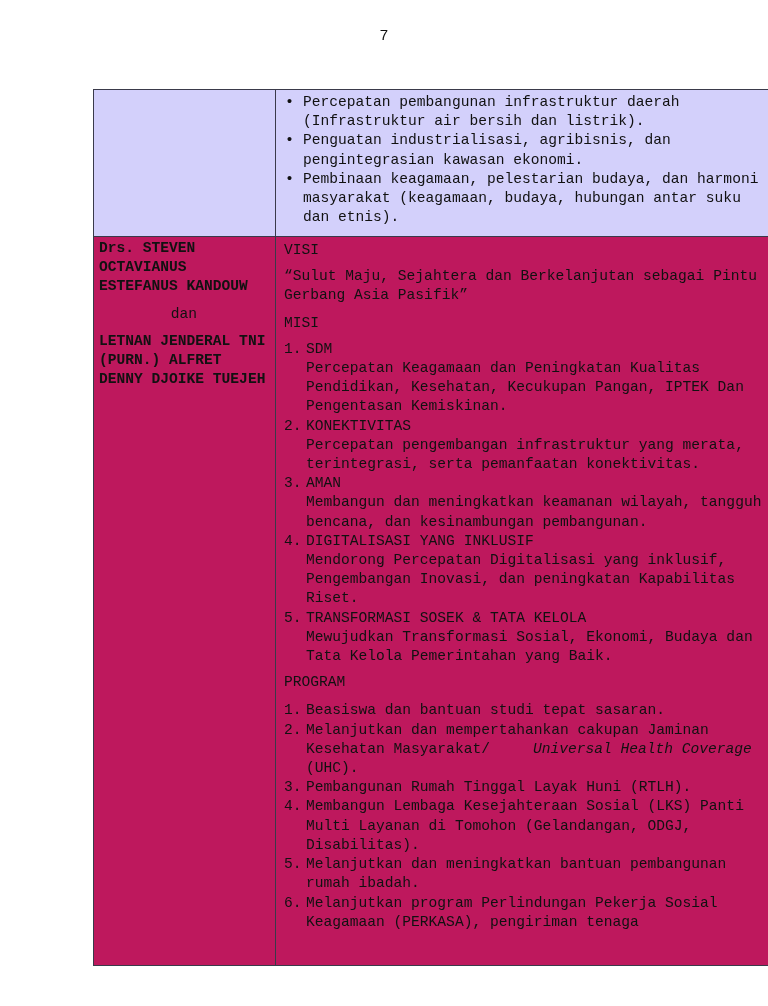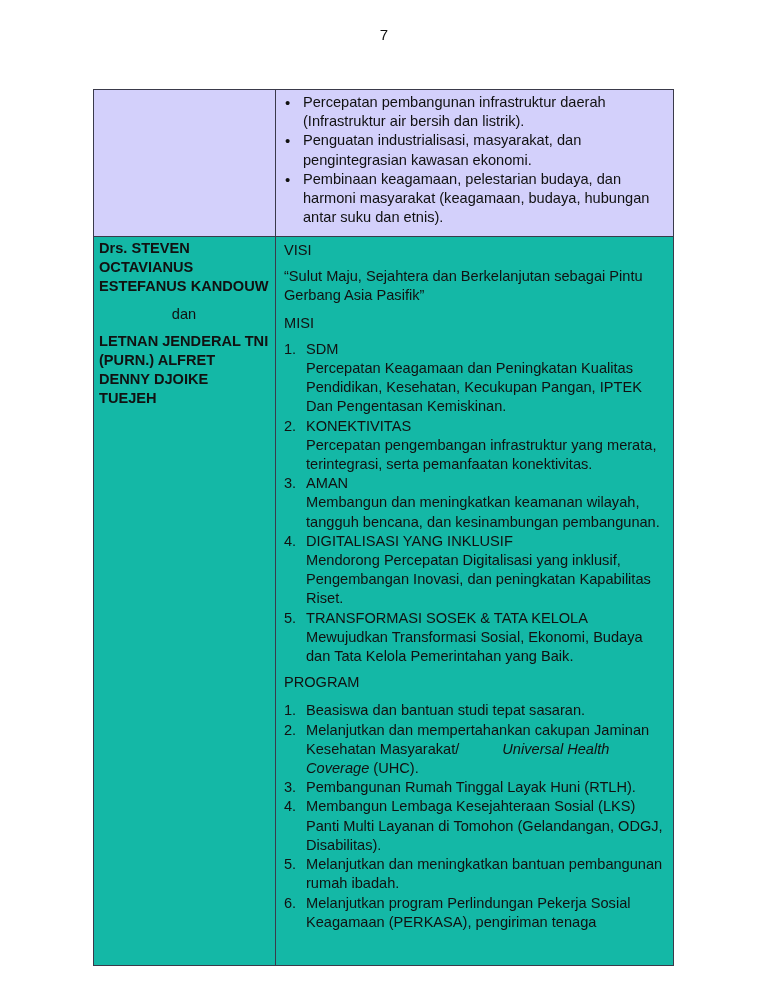--- a/index.html
+++ b/index.html
@@ -1,25 +1,25 @@
 <!DOCTYPE html>
 <html><head>
 <meta charset="utf-8">
 <style>
   html, body { margin: 0; padding: 0; background: #ffffff; }
   body { width: 768px; height: 1006px; position: relative; overflow: hidden;
          font-family: "Liberation Sans", sans-serif; color: #111; }
   .page-number { position: absolute; top: 26px; left: 0; width: 768px; text-align: center;
                  font-size: 15px; }
-  .doc-table { position: absolute; left: 93px; top: 89px; width: 581px;
-               border-collapse: collapse; table-layout: fixed; font-size: 14.6px; line-height: 19.2px; }
+  .doc-table { position: absolute; left: 93px; top: 89px; width: 676px;
+               border-collapse: collapse; table-layout: fixed; font-size: 14.6px; line-height: 19.2px; font-family: Liberation Mono, monospace; }
   .doc-table td { border: 1px solid #3a3a4a; vertical-align: top; padding: 0; }
   .col-left { width: 182px; }
   .row-blue td { background: #d3d0fb; }
-  .row-pink td { background: #14b8a6; }
+  .row-pink td { background: #be185d; }
   .bullets { margin: 0; padding: 3px 6px 5px 27px; list-style: none; }
   .bullets li { position: relative; }
   .bullets li::before { content: "\2022"; position: absolute; left: -18px; top: 0; font-size: 15px; }
   .left-cell { padding: 2px 6px 0 5px !important; }
   .name { font-weight: bold; margin: 0; }
   .conj { margin: 8px 0 8px 0; text-align: center; }
   .right-cell { padding: 4px 6px 0 8px !important; }
   .heading { margin: 0 0 7px 0; }
   .visi-text { margin: 0 0 8px 0; }
   .olist { margin: 0 0 7px 0; padding: 0; list-style: none; }
@@ -38,21 +38,21 @@
   <colgroup>
       <col class="col-left">
       <col>
     </colgroup>
   <tbody>
       <tr class="row-blue">
     <td style="height:146px;"></td>
     <td>
       <ul class="bullets">
         <li>Percepatan pembangunan infrastruktur daerah (Infrastruktur air bersih dan listrik).</li>
-        <li>Penguatan industrialisasi, masyarakat, dan pengintegrasian kawasan ekonomi.</li>
+        <li>Penguatan industrialisasi, agribisnis, dan pengintegrasian kawasan ekonomi.</li>
         <li>Pembinaan keagamaan, pelestarian budaya, dan harmoni masyarakat (keagamaan, budaya, hubungan antar suku dan etnis).</li>
       </ul>
     </td>
   </tr>
   <tr class="row-pink">
     <td class="left-cell" style="height:726px;">
       <p class="name">Drs. STEVEN OCTAVIANUS ESTEFANUS KANDOUW</p>
       <p class="conj">dan</p>
       <p class="name">LETNAN JENDERAL TNI (PURN.) ALFRET DENNY DJOIKE TUEJEH</p>
     </td>

